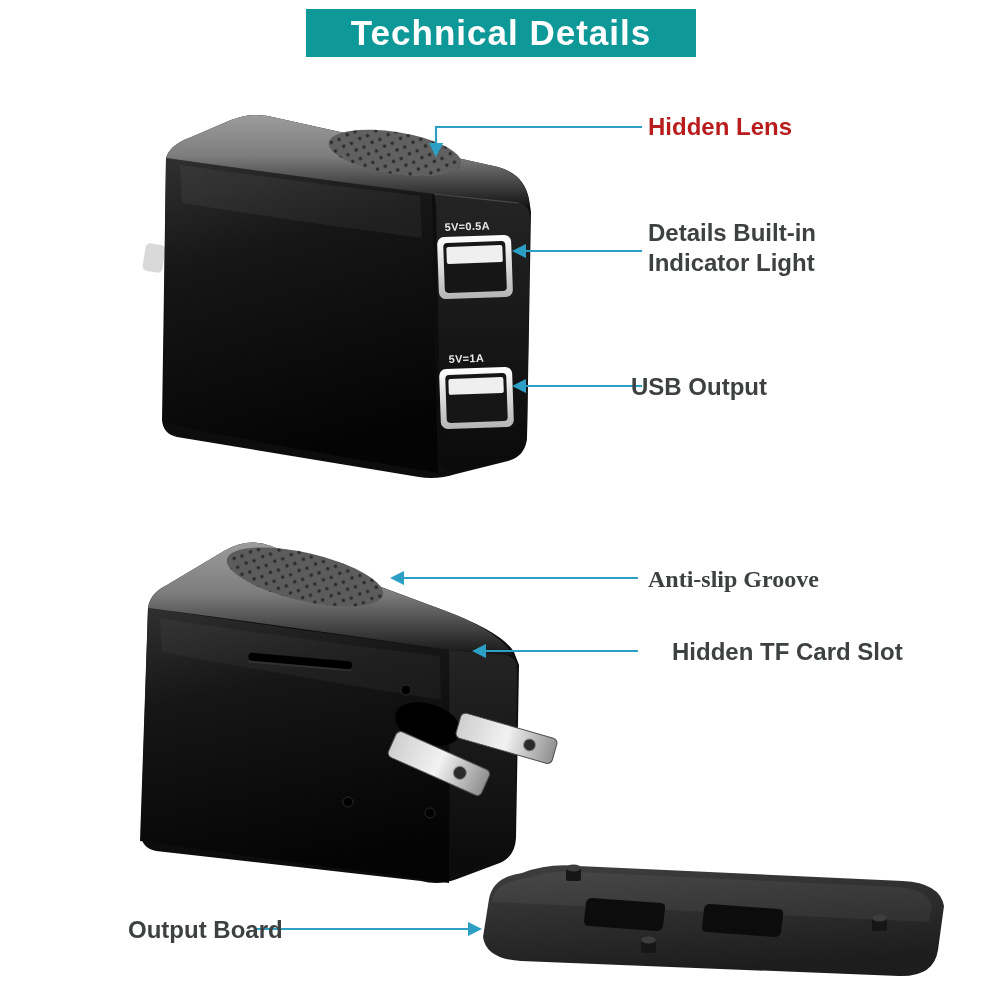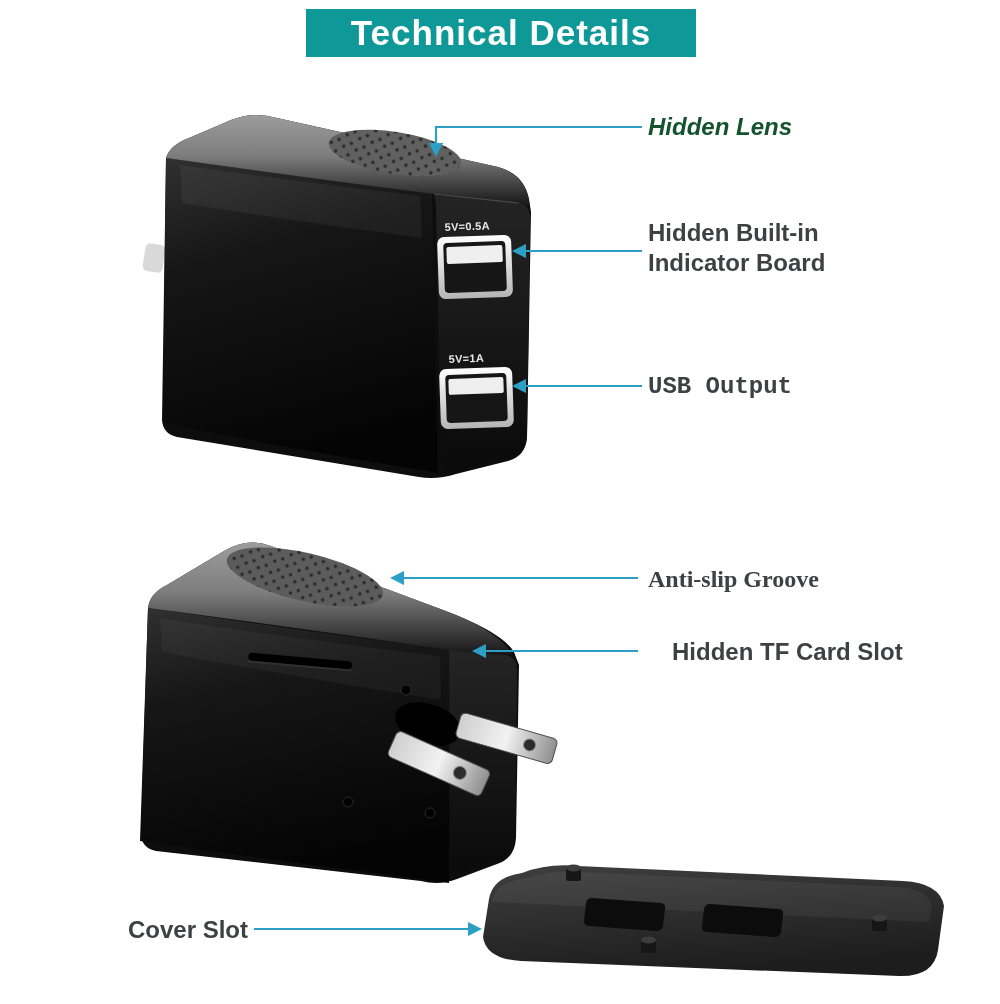--- a/index.html
+++ b/index.html
@@ -18,21 +18,21 @@
   .header-banner .title {
     color:#ffffff; font-size:35px; font-weight:bold; letter-spacing:1px;
     white-space:nowrap;
   }
   svg.scene { position:absolute; left:0; top:0; }
   .callout {
     position:absolute;
     font-weight:bold; font-size:24px; line-height:30px;
     color:#3E4142;
   }
-  .callout.teal { color:#14532d;font-style:italic; }
+  .callout.teal { color:#b91c1c; }
 </style>
 </head>
 <body>
 
 <svg class="scene" width="1000" height="1004" viewBox="0 0 1000 1004">
   <defs>
     <linearGradient id="topFaceGrad" x1="0" y1="0" x2="0" y2="1">
       <stop offset="0" stop-color="#9c9c9c"></stop>
       <stop offset="0.45" stop-color="#7d7d7d"></stop>
       <stop offset="1" stop-color="#161616"></stop>
@@ -151,17 +151,17 @@
     <path d="M 638 651 L 474 651" marker-end="url(#ah)"></path>
     <path d="M 254 929 L 480 929" marker-end="url(#ah)"></path>
   </g>
 </svg>
 
 <div class="header-banner">
   <span class="title">Technical Details</span>
 </div>
 
 <div class="callout teal" style="left:648px; top:112px;">Hidden Lens</div>
-<div class="callout" style="left:648px; top:218px; width:230px;">Hidden Built-in Indicator Board</div>
-<div class="callout" style="left:648px; top:372px;font-family:Liberation Mono, monospace;">USB Output</div>
+<div class="callout" style="left:648px; top:218px; width:230px;">Details Built-in Indicator Light</div>
+<div class="callout" style="left:631px; top:372px;">USB Output</div>
 <div class="callout" style="left:648px; top:564px;font-family:Liberation Serif, serif;">Anti-slip Groove</div>
 <div class="callout" style="left:672px; top:637px;">Hidden TF Card Slot</div>
-<div class="callout" style="left:128px; top:915px;">Cover Slot</div>
+<div class="callout" style="left:128px; top:915px;">Output Board</div>
 
 </body></html>

